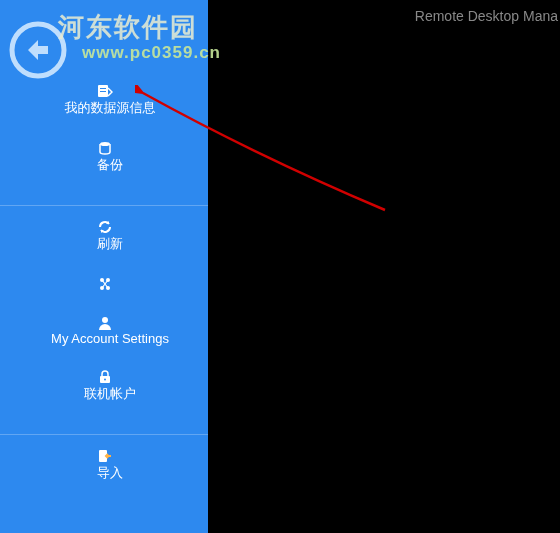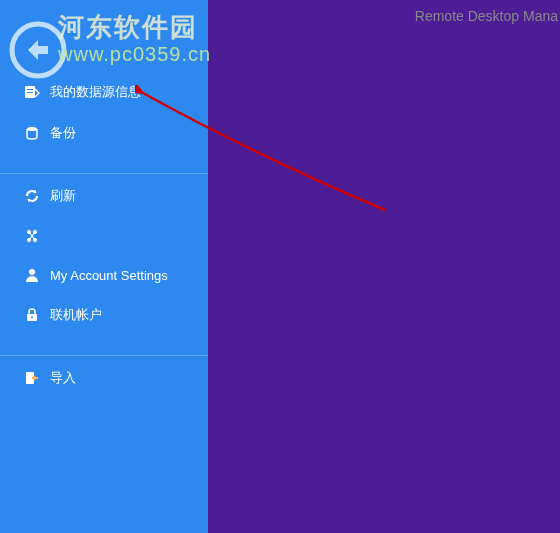--- a/index.html
+++ b/index.html
@@ -14,21 +14,21 @@
     .sidebar {
       width: 220px;
       height: 533px;
       background: #2d89ef;
       float: left;
       position: relative;
     }
     .main {
       margin-left: 208px;
       height: 533px;
-      background: #4c1d95;
+      background: #000000;
       position: relative;
     }
     .main-title {
       position: absolute;
       top: 8px;
       right: 2px;
       color: #888;
       font-size: 14px;
     }
     .watermark {
@@ -40,25 +40,26 @@
     }
     .watermark-text1 {
       color: #e9edd2;
       font-size: 26px;
       font-weight: bold;
       letter-spacing: 2px;
       opacity: 0.85;
     }
     .watermark-text2 {
       color: #c7e79a;
-      font-size: 20px;
-      font-weight: normal;
+      font-size: 17px;
+      font-weight: bold;
       letter-spacing: 1px;
       margin-top: -2px;
       opacity: 0.9;
+      margin-left: 24px;
     }
     .watermark-logo {
       position: absolute;
       top: 10px;
       left: 0;
       width: 60px;
       height: 60px;
       opacity: 0.9;
     }
     .menu {
@@ -66,20 +67,21 @@
     }
     .menu-item {
       display: flex;
       align-items: center;
       padding: 11px 24px;
       color: #fff;
       font-size: 13px;
       cursor: pointer;
       border-bottom: 1px solid rgba(255,255,255,0);
       position: relative;
+      flex-direction: column;
     }
     .menu-item.divider-after {
       border-bottom: 1px solid rgba(255,255,255,0.25);
       margin-bottom: 2px;
       padding-bottom: 31px;
     }
     .menu-item .icon {
       width: 16px;
       height: 16px;
       margin-right: 10px;

